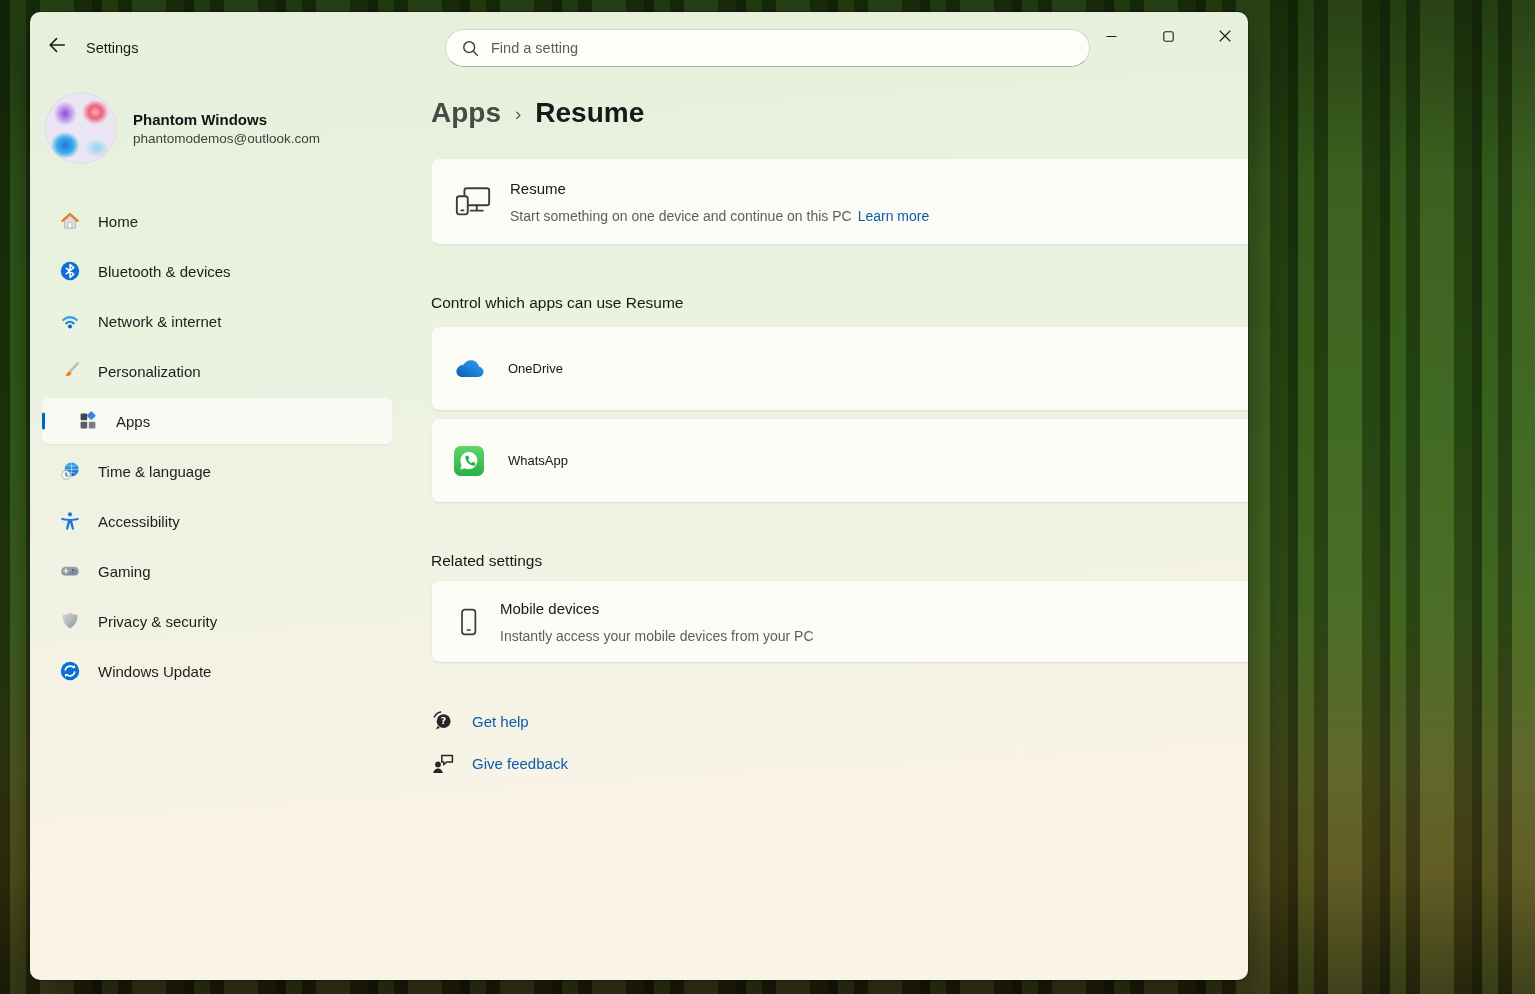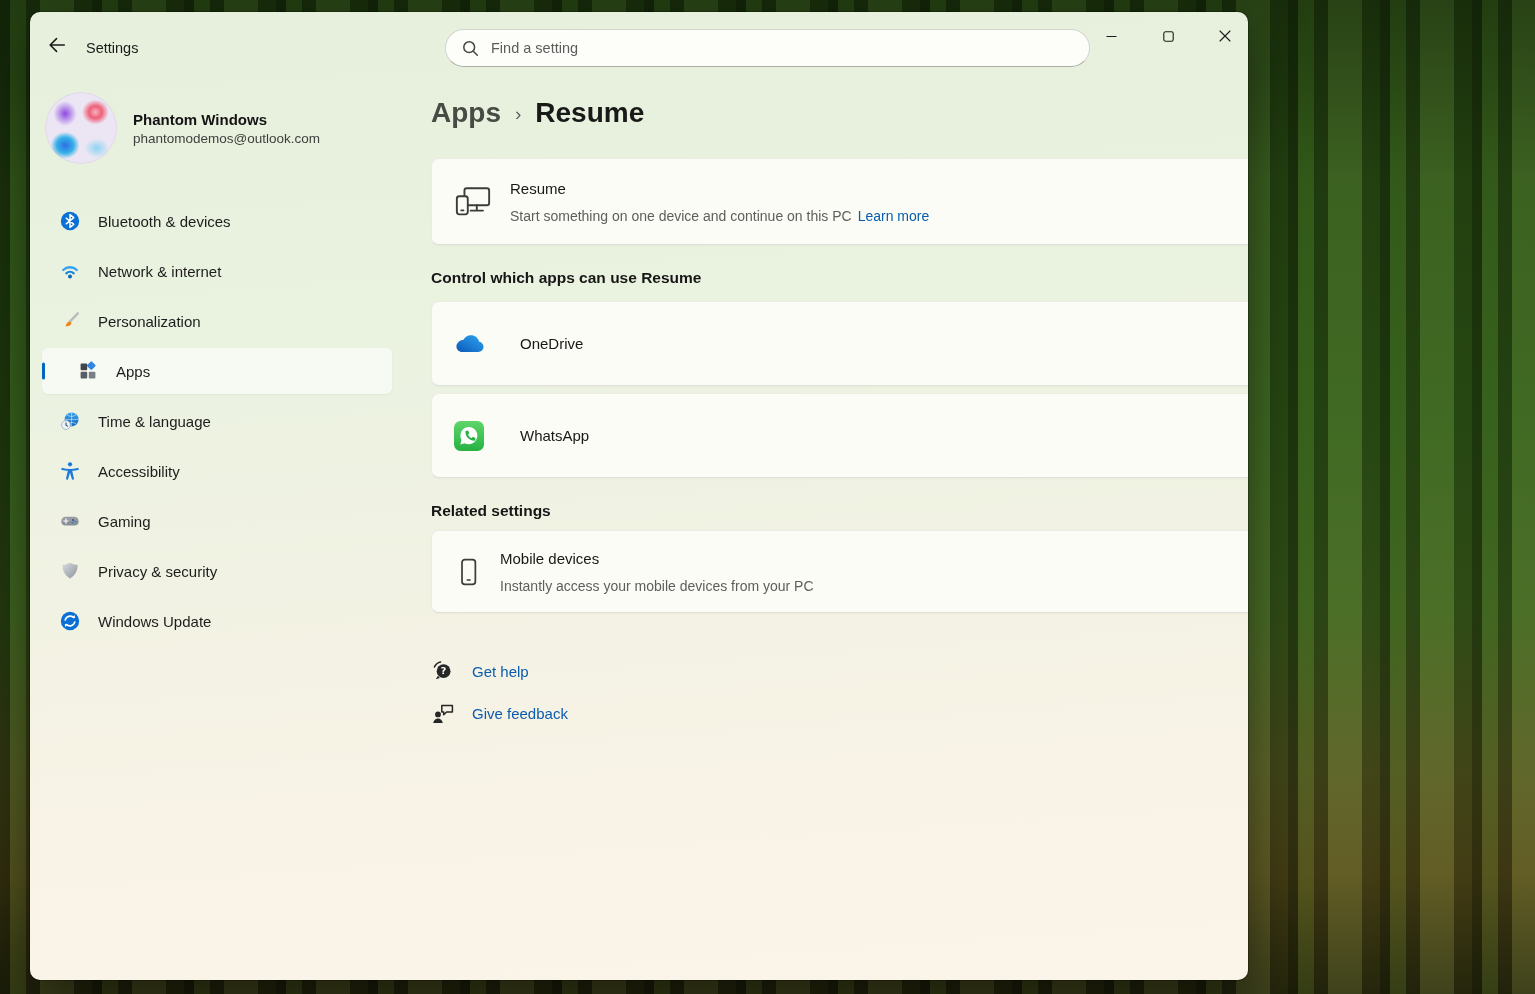--- a/index.html
+++ b/index.html
@@ -100,25 +100,25 @@
   .state-label { font-size:14.5px; color:#1b1b1b; }
   .toggle {
     width:48px; height:25px; border-radius:13px; background:#0067c0;
     position:relative; border:none; cursor:pointer;
   }
   .toggle .knob {
     position:absolute; right:4px; top:4px; width:17px; height:17px;
     border-radius:50%; background:#ffffff;
   }
 
-  .section-heading { margin-top:22px; font-size:15.5px; font-weight:700; color:#171717; line-height:22px; }
+  .section-heading { margin-top:47px; font-size:15.5px; font-weight:400; color:#171717; line-height:22px; }
   .card-app { margin-top:12px; height:85px; }
   .card-app + .card-app { margin-top:7px; }
   .app-ic { width:30px; height:30px; display:flex; align-items:center; }
-  .app-name { font-size:15px; color:#181818; margin-left:36px; }
+  .app-name { font-size:13px; color:#181818; margin-left:24px; }
 
   .card-related { margin-top:8px; height:83px; padding-right:24px; cursor:pointer; }
   .related-ic { width:28px; display:flex; justify-content:center; }
   .chev { margin-left:auto; display:flex; }
 
   .footer-links { margin-top:46px; display:flex; flex-direction:column; gap:17px; }
   .flink { display:flex; align-items:center; gap:16px; text-decoration:none; cursor:pointer; width:max-content; }
   .flink .fic { width:25px; height:25px; display:flex; }
   .flink span { font-size:15px; color:#0b5cad; }
 </style>
@@ -170,20 +170,30 @@
     <div class="profile">
       <div class="avatar"></div>
       <div class="profile-text">
         <div class="profile-name">Phantom Windows</div>
         <div class="profile-email">phantomodemos@outlook.com</div>
       </div>
     </div>
 
     <nav class="nav">
 
+      <div class="nav-item">
+        <span class="nav-ic">
+          <svg viewBox="0 0 20 20" width="20" height="20">
+              <path d="M4.6 9.3V17h10.8V9.3L10 4.6z" fill="#dedede" stroke="#a6a6a6" stroke-width="0.7"></path>
+              <rect x="8.1" y="11.6" width="3.8" height="5.4" fill="#fff" stroke="#a6a6a6" stroke-width="0.6"></rect>
+              <path d="M2.4 9.9 10 3l7.6 6.9" fill="none" stroke="#e8791d" stroke-width="2.2" stroke-linecap="round" stroke-linejoin="round"></path>
+            </svg>
+        </span>
+        <span class="nav-label">Home</span>
+      </div>
 
 
       <div class="nav-item">
         <span class="nav-ic">
           <svg viewBox="0 0 20 20" width="20" height="20">
               <circle cx="10" cy="10" r="9.2" fill="#0a70d6"></circle>
               <path d="M10 3.6v12.8M10 3.6l3.8 3-7.6 6.2M10 16.4l3.8-3-7.6-6.2" fill="none" stroke="#fff" stroke-width="1.5" stroke-linecap="round" stroke-linejoin="round"></path>
             </svg>
         </span>
         <span class="nav-label">Bluetooth &amp; devices</span>

